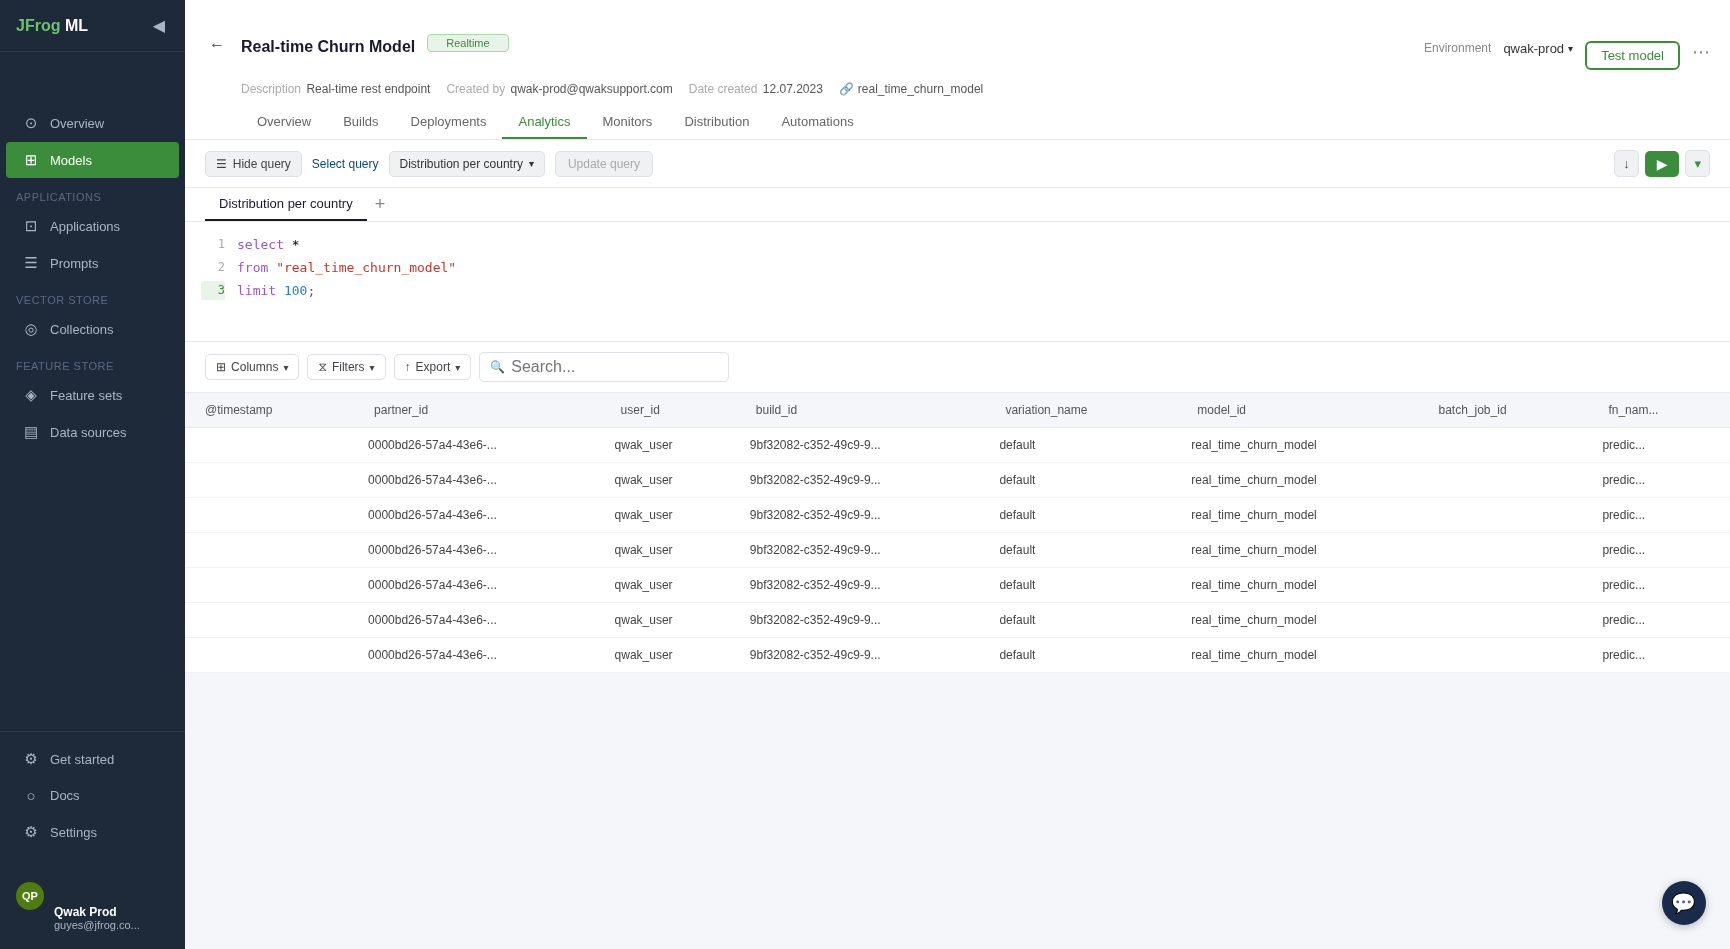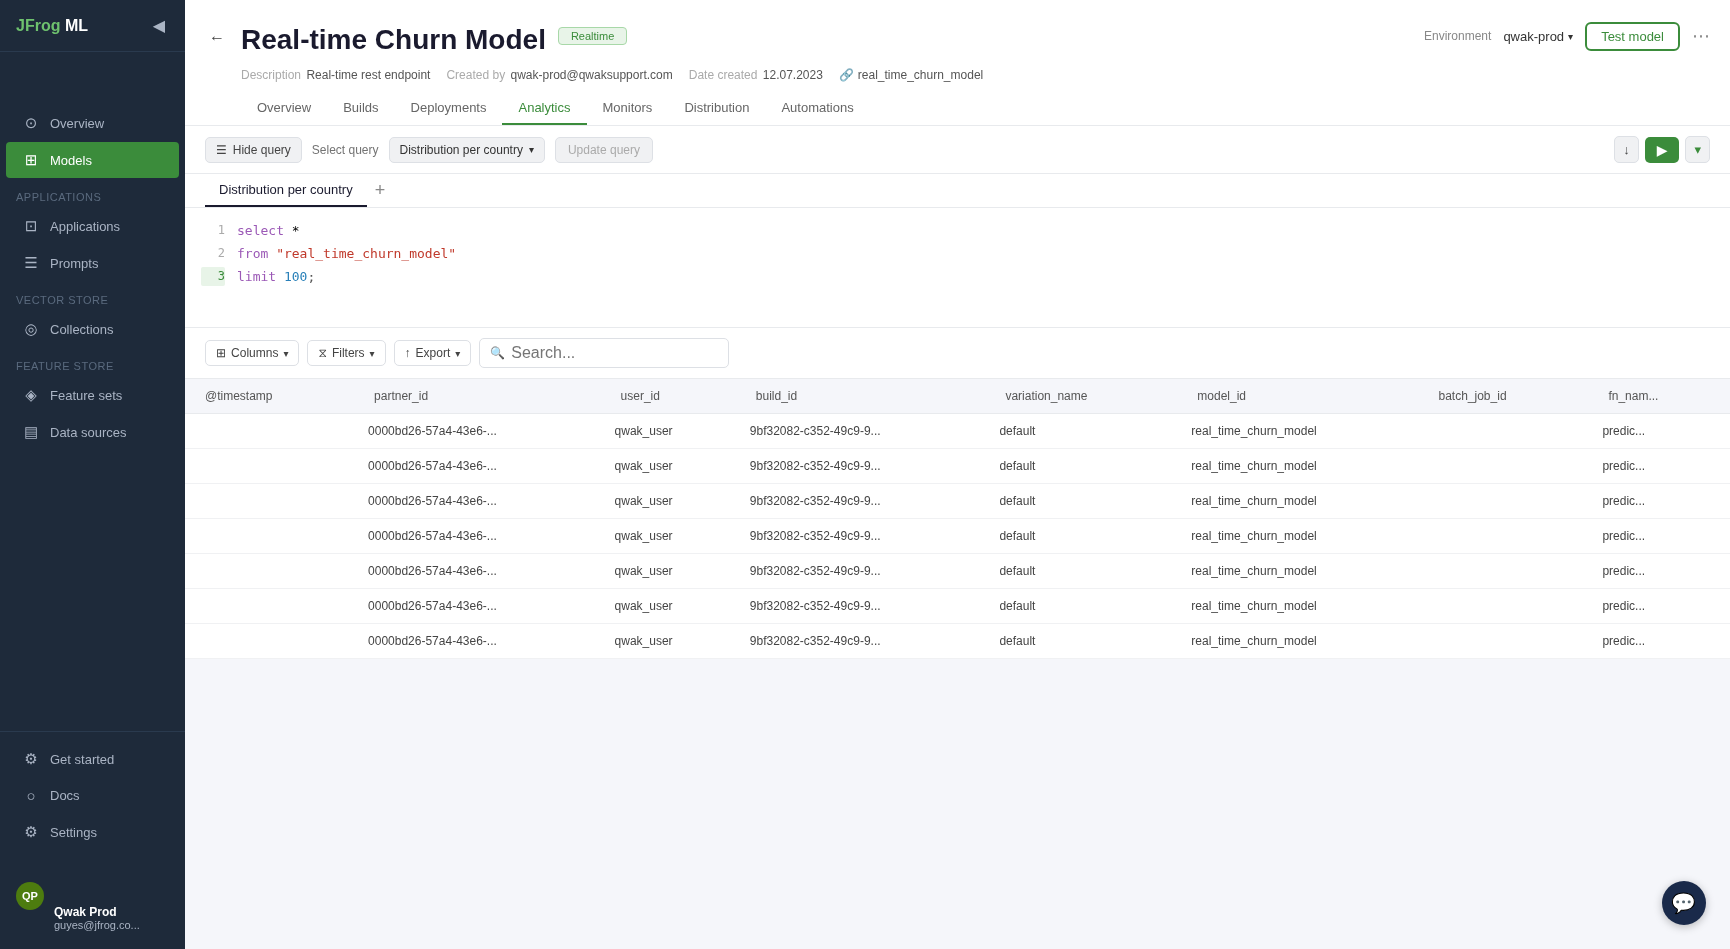--- a/index.html
+++ b/index.html
@@ -103,38 +103,39 @@
     }
     .back-btn {
       background: none;
       border: none;
       cursor: pointer;
       color: #444;
       font-size: 16px;
       padding: 2px 4px;
     }
     .model-title {
-      font-size: 28px;
+      font-size: 16px;
       font-weight: 600;
       color: #1a1a2e;
       margin-top: 8px;
     }
     .badge-realtime {
       background: #e8f4e8;
       color: #3b8c3b;
       border: 1px solid #a8d8a8;
       border-radius: 4px;
-      padding: 2px 12px;
+      padding: 2px 18px;
       font-size: 11px;
       font-weight: 500;
     }
     .topbar-right {
       display: flex;
-      align-items: center;
+      align-items: flex-start;
       gap: 12px;
+      margin-top: 25px;
     }
     .env-label { color: #888; font-size: 12px; }
     .env-selector {
       display: flex;
       align-items: center;
       gap: 4px;
       font-size: 13px;
       color: #333;
       cursor: pointer;
     }
@@ -210,21 +211,21 @@
       align-items: center;
       gap: 6px;
       background: #f0f1f3;
       border: 1px solid #dde0e5;
       border-radius: 5px;
       padding: 5px 10px;
       font-size: 12px;
       color: #444;
       cursor: pointer;
     }
-    .select-query-label { color: #737373; font-size: 12px; text-align: right; }
+    .select-query-label { color: #0c4a6e; font-size: 12px; text-align: right; }
     .query-select {
       display: flex;
       align-items: center;
       gap: 6px;
       background: #f0f1f3;
       border: 1px solid #dde0e5;
       border-radius: 5px;
       padding: 5px 10px;
       font-size: 12px;
       color: #333;

